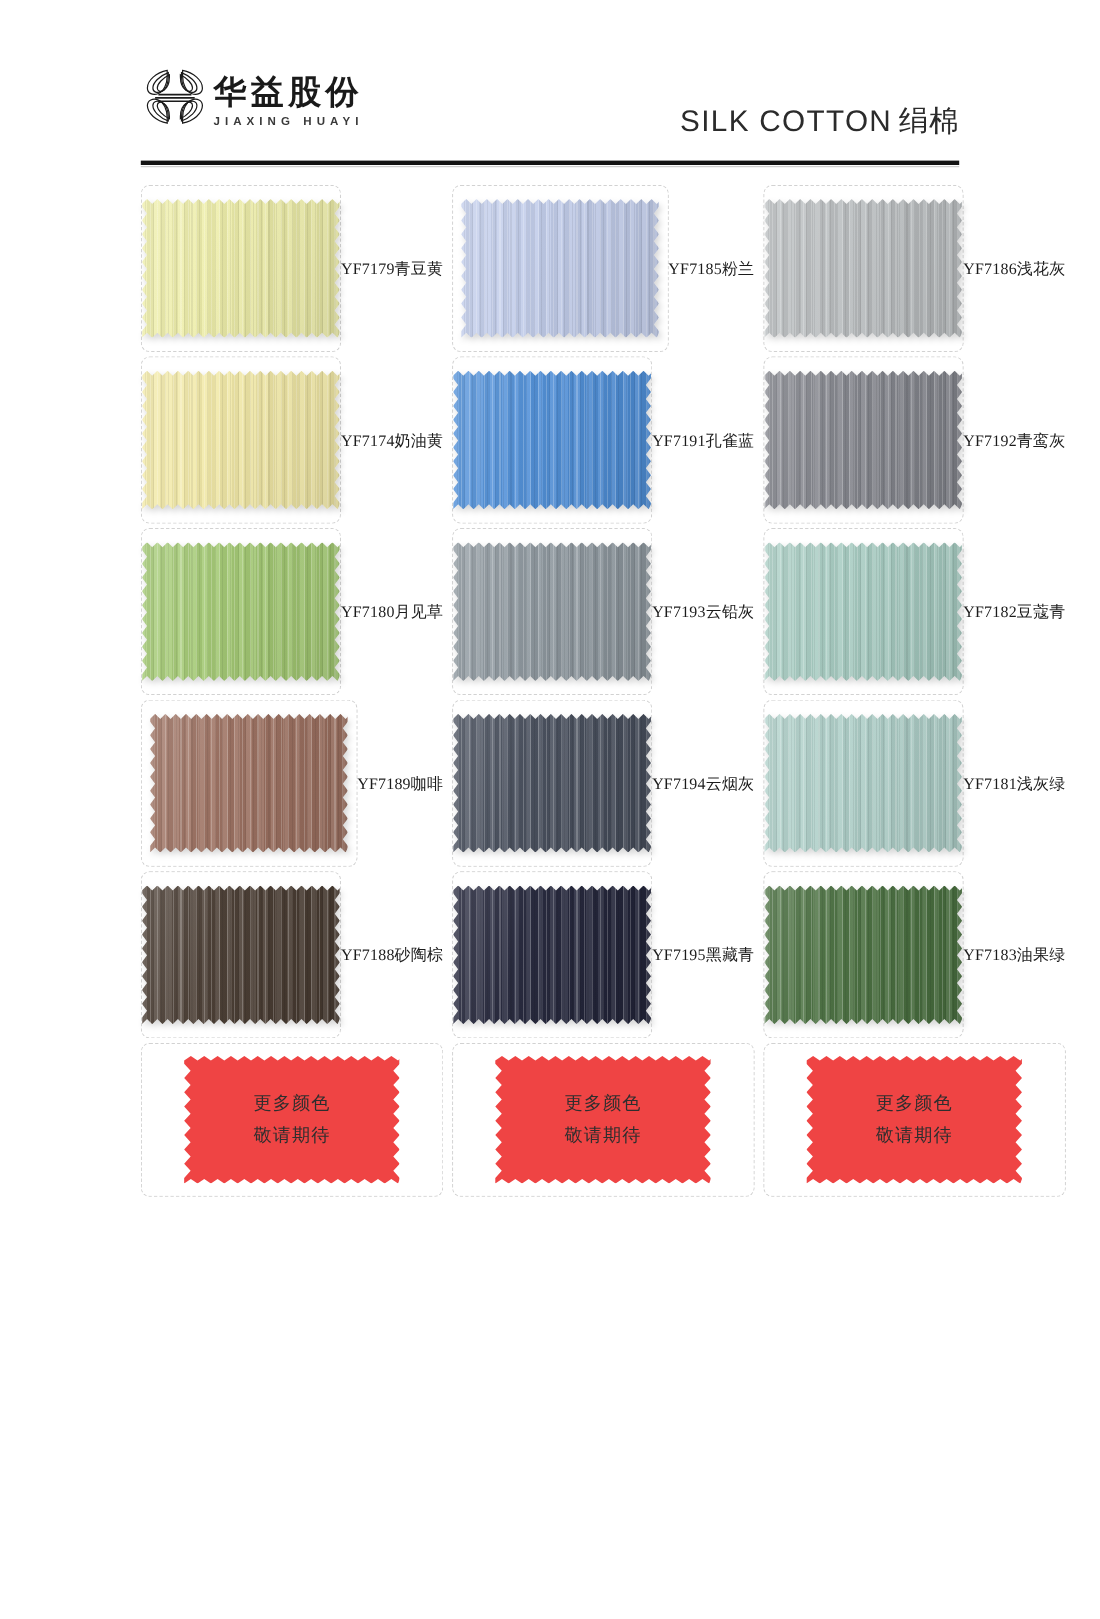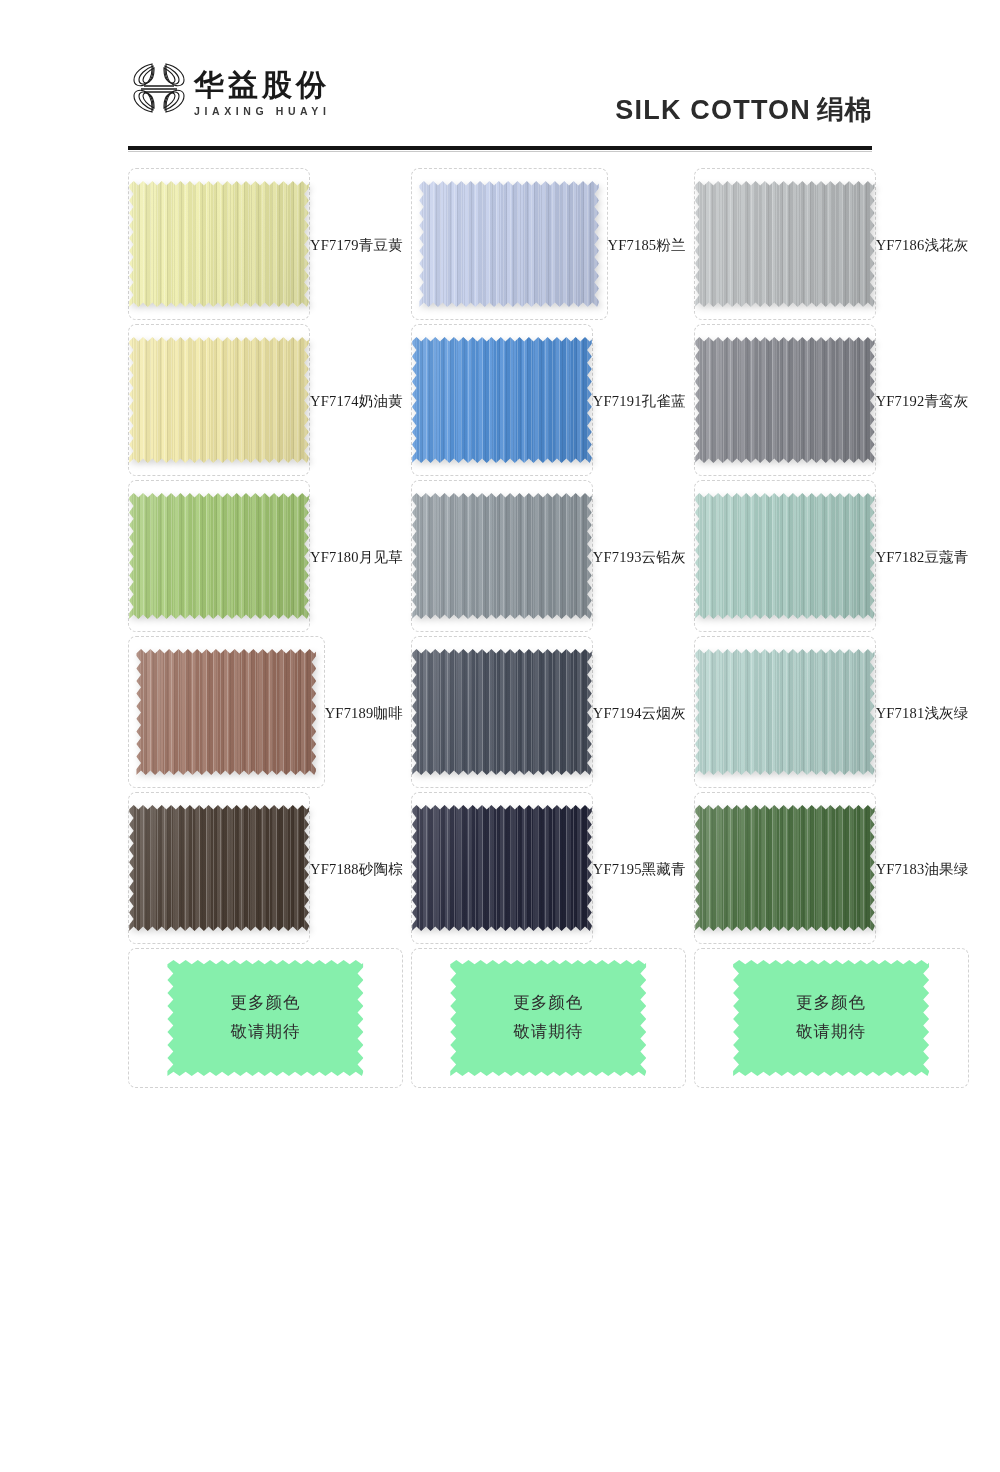--- a/index.html
+++ b/index.html
@@ -57,21 +57,21 @@
     letter-spacing: 4.6px;
     color: #3a3a3a;
     margin-top: 5px;
   }
   .series-title {
     position: absolute;
     right: 128px;
     top: 92px;
     font-family: "Liberation Sans", "DejaVu Sans", sans-serif;
     font-size: 27px;
-    font-weight: 700;
+    font-weight: 400;
     letter-spacing: 1.2px;
     color: #2b2b2b;
     white-space: nowrap;
   }
   .series-title .cn { letter-spacing: 0.5px; padding-left: 6px; }
 
   .rule {
     position: absolute;
     left: 128px;
     top: 146px;
@@ -203,21 +203,21 @@
     border-radius: 8px;
     box-sizing: border-box;
     display: flex;
     align-items: center;
     justify-content: center;
   }
   .placeholder-chip {
     position: relative;
     width: 196px;
     height: 116px;
-    background: #86efac;
+    background: #ef4444;
     filter: drop-shadow(2px 3px 3px rgba(0,0,0,0.13));
     display: flex;
     flex-direction: column;
     align-items: center;
     justify-content: center;
     clip-path: polygon(
       0% 3.6%, 3.1% 0%, 6.2% 3.6%, 9.3% 0%, 12.4% 3.6%, 15.5% 0%, 18.6% 3.6%,
       21.7% 0%, 24.8% 3.6%, 27.9% 0%, 31% 3.6%, 34.1% 0%, 37.2% 3.6%,
       40.3% 0%, 43.4% 3.6%, 46.5% 0%, 49.6% 3.6%, 52.7% 0%, 55.8% 3.6%,
       58.9% 0%, 62% 3.6%, 65.1% 0%, 68.2% 3.6%, 71.3% 0%, 74.4% 3.6%,

